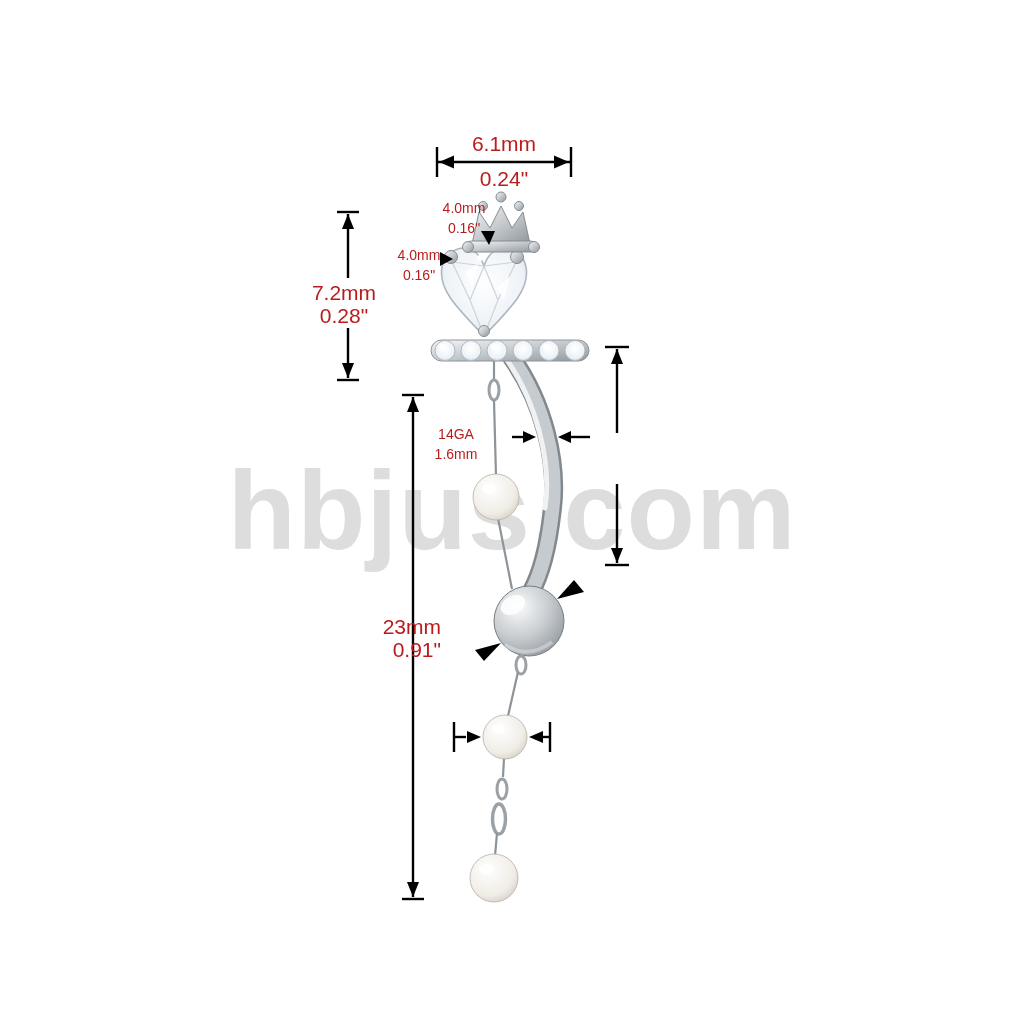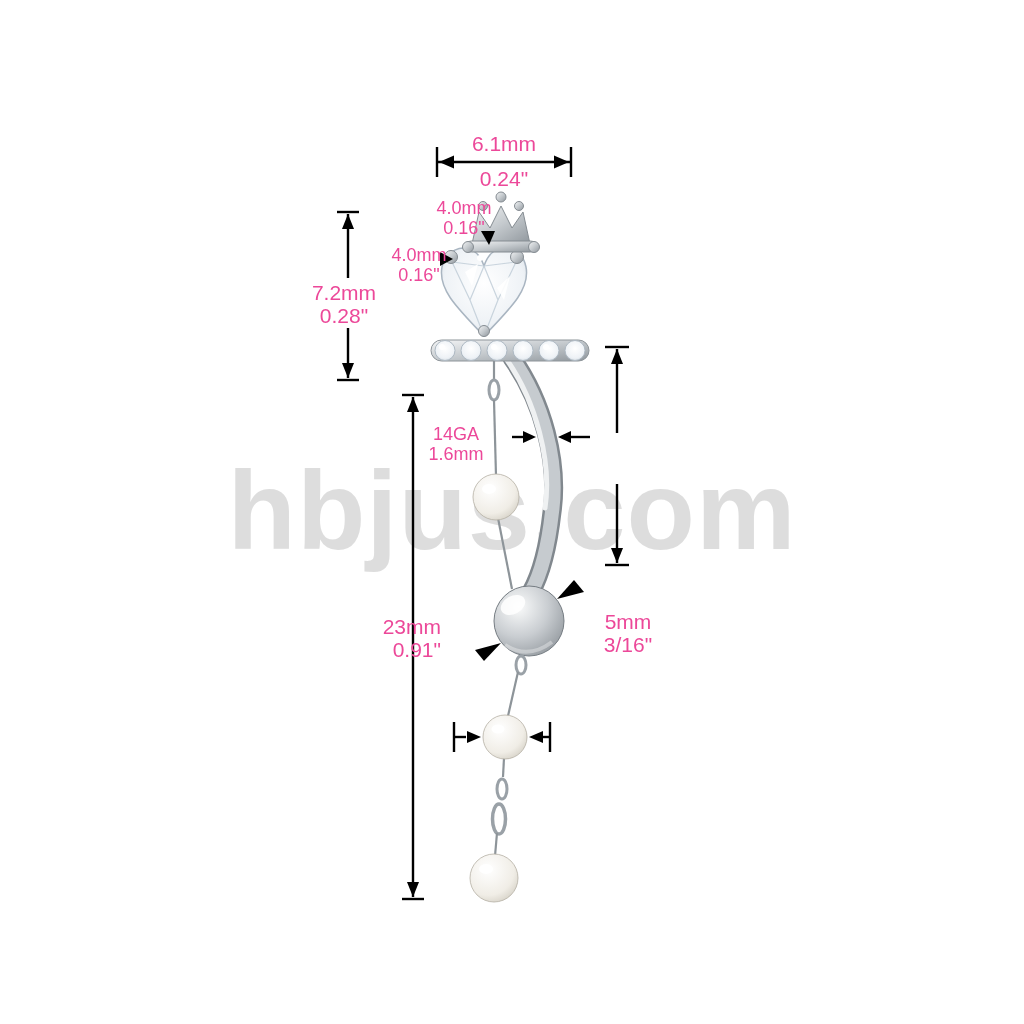--- a/index.html
+++ b/index.html
@@ -12,24 +12,24 @@
   }
   #watermark {
     position: absolute; left: 0; top: 446px; width: 1024px;
     text-align: center;
     font-size: 112px; font-weight: bold; letter-spacing: 1px;
     color: rgba(193,193,193,0.55);
     z-index: 1; user-select: none; white-space: nowrap;
   }
   #art { position: absolute; left: 0; top: 0; z-index: 2; }
   #labels { position: absolute; left: 0; top: 0; width: 1024px; height: 1024px; z-index: 3; pointer-events: none; }
-  .dim-label { position: absolute; text-align: center; color: #ec4899; }
+  .dim-label { position: absolute; text-align: center; color: #b91c1c; }
   .dim-label span { display: block; }
   .fs21 { font-size: 21px; line-height: 23px; }
-  .fs18 { font-size: 18px; line-height: 20px; }
+  .fs18 { font-size: 14px; line-height: 20px; }
   .split .l1 { margin-bottom: 12px; }
 </style>
 </head>
 <body>
 
 <div id="watermark">hbjus.com</div>
 
 <svg id="art" width="1024" height="1024" viewBox="0 0 1024 1024">
   <defs>
     <linearGradient id="silver" x1="0" y1="0" x2="1" y2="1">
@@ -217,24 +217,20 @@
     <span>0.28"</span>
   </div>
 
 
   <div class="dim-label fs18" style="left:406px; top:424px; width:100px;">
     <span>14GA</span>
     <span>1.6mm</span>
   </div>
 
 
-  <div class="dim-label fs21" style="left:573px; top:610px; width:110px;">
-    <span>5mm</span>
-    <span>3/16"</span>
-  </div>
 
   <div class="dim-label fs21" style="left:331px; top:615px; width:110px;text-align:right;">
     <span>23mm</span>
     <span>0.91"</span>
   </div>
 
 
 </div>
 
 </body></html>

